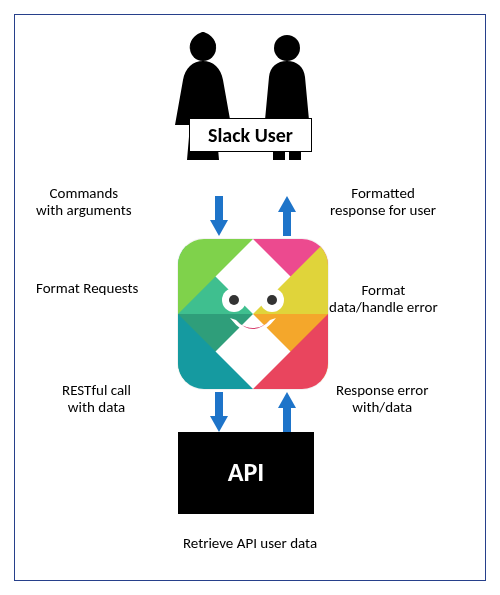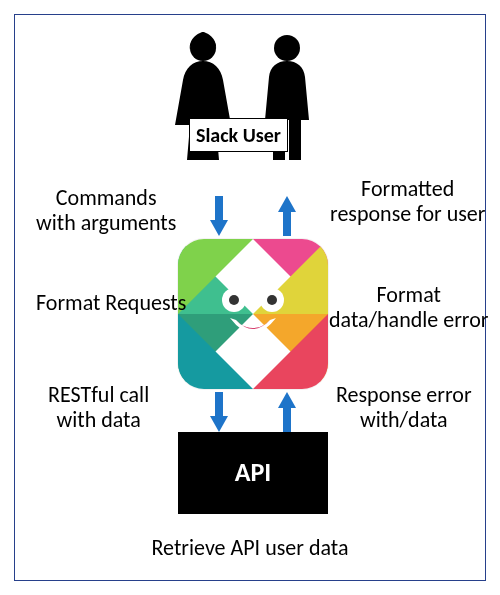--- a/index.html
+++ b/index.html
@@ -1,20 +1,20 @@
 <!DOCTYPE html>
 <html><head>
 <meta charset="utf-8">
 <style>
   html,body{margin:0;padding:0}
   body{width:500px;height:595px;font-family:Calibri,Arial,sans-serif;background:#fff;position:relative}
   .frame{position:absolute;left:14px;top:14px;right:14px;bottom:14px;border:1.5px solid #27408b}
   .abs{position:absolute}
-  .txt{font-size:22px;color:#000;line-height:1.15;text-align:center;white-space:pre}
-  .label-box{background:#fff;border:1.5px solid #000;font-weight:700;font-size:20px;padding:4px 6px}
+  .txt{font-size:15px;color:#000;line-height:1.15;text-align:center;white-space:pre}
+  .label-box{background:#fff;border:1.5px solid #000;font-weight:700;font-size:20px;padding:4px 18px}
   .api-box{background:#000;color:#fff;font-weight:700;font-size:26px;text-align:center;display:flex;align-items:center;justify-content:center;line-height:1.05}
   .arrow{width:14px;height:34px}
   .arrow svg{display:block}
   
   .tile{width:150px;height:150px;border-radius:26px;overflow:hidden;position:relative;box-shadow:0 0 0 1px rgba(0,0,0,.05)}
   .tri{position:absolute;width:0;height:0}
   .face{position:absolute;left:50%;top:50%;transform:translate(-50%,-50%);width:74px;height:60px}
 </style>
 </head>
 <body>
@@ -90,36 +90,36 @@
 </div>
 <div class="abs arrow" style="left:278px;top:392px">
   <svg width="18" height="40" viewBox="0 0 18 40">
       <g fill="#1e74c9">
         <rect x="5" y="14" width="8" height="26"></rect>
         <polygon points="0,16 18,16 9,0"></polygon>
       </g>
     </svg>
 </div>
 
-<div class="abs api-box" style="left:178px;top:432px;width:150px;height:82px">
+<div class="abs api-box" style="left:178px;top:432px;width:136px;height:82px">
   <div>
     <div>API</div>
   </div>
 </div>
 
 <div class="abs txt" style="left:36px;top:185px"><span>Commands</span>
 <span>with arguments</span></div>
 
-<div class="abs txt" style="left:330px;top:176px"><span>Formatted</span>
+<div class="abs txt" style="left:330px;top:185px"><span>Formatted</span>
 <span>response for user</span></div>
 
-<div class="abs txt" style="left:36px;top:290px;text-align:left"><span>Format Requests</span></div>
+<div class="abs txt" style="left:36px;top:280px;text-align:left"><span>Format Requests</span></div>
 
 <div class="abs txt" style="left:329px;top:282px"><span>Format</span>
 <span>data/handle error</span></div>
 
-<div class="abs txt" style="left:48px;top:382px"><span>RESTful call</span>
+<div class="abs txt" style="left:62px;top:382px"><span>RESTful call</span>
 <span>with data</span></div>
 
 <div class="abs txt" style="left:336px;top:382px"><span>Response error</span>
 <span>with/data</span></div>
 
 <div class="abs txt" style="left:0;right:0;top:535px"><span>Retrieve API user data</span></div>
 
 </body></html>

